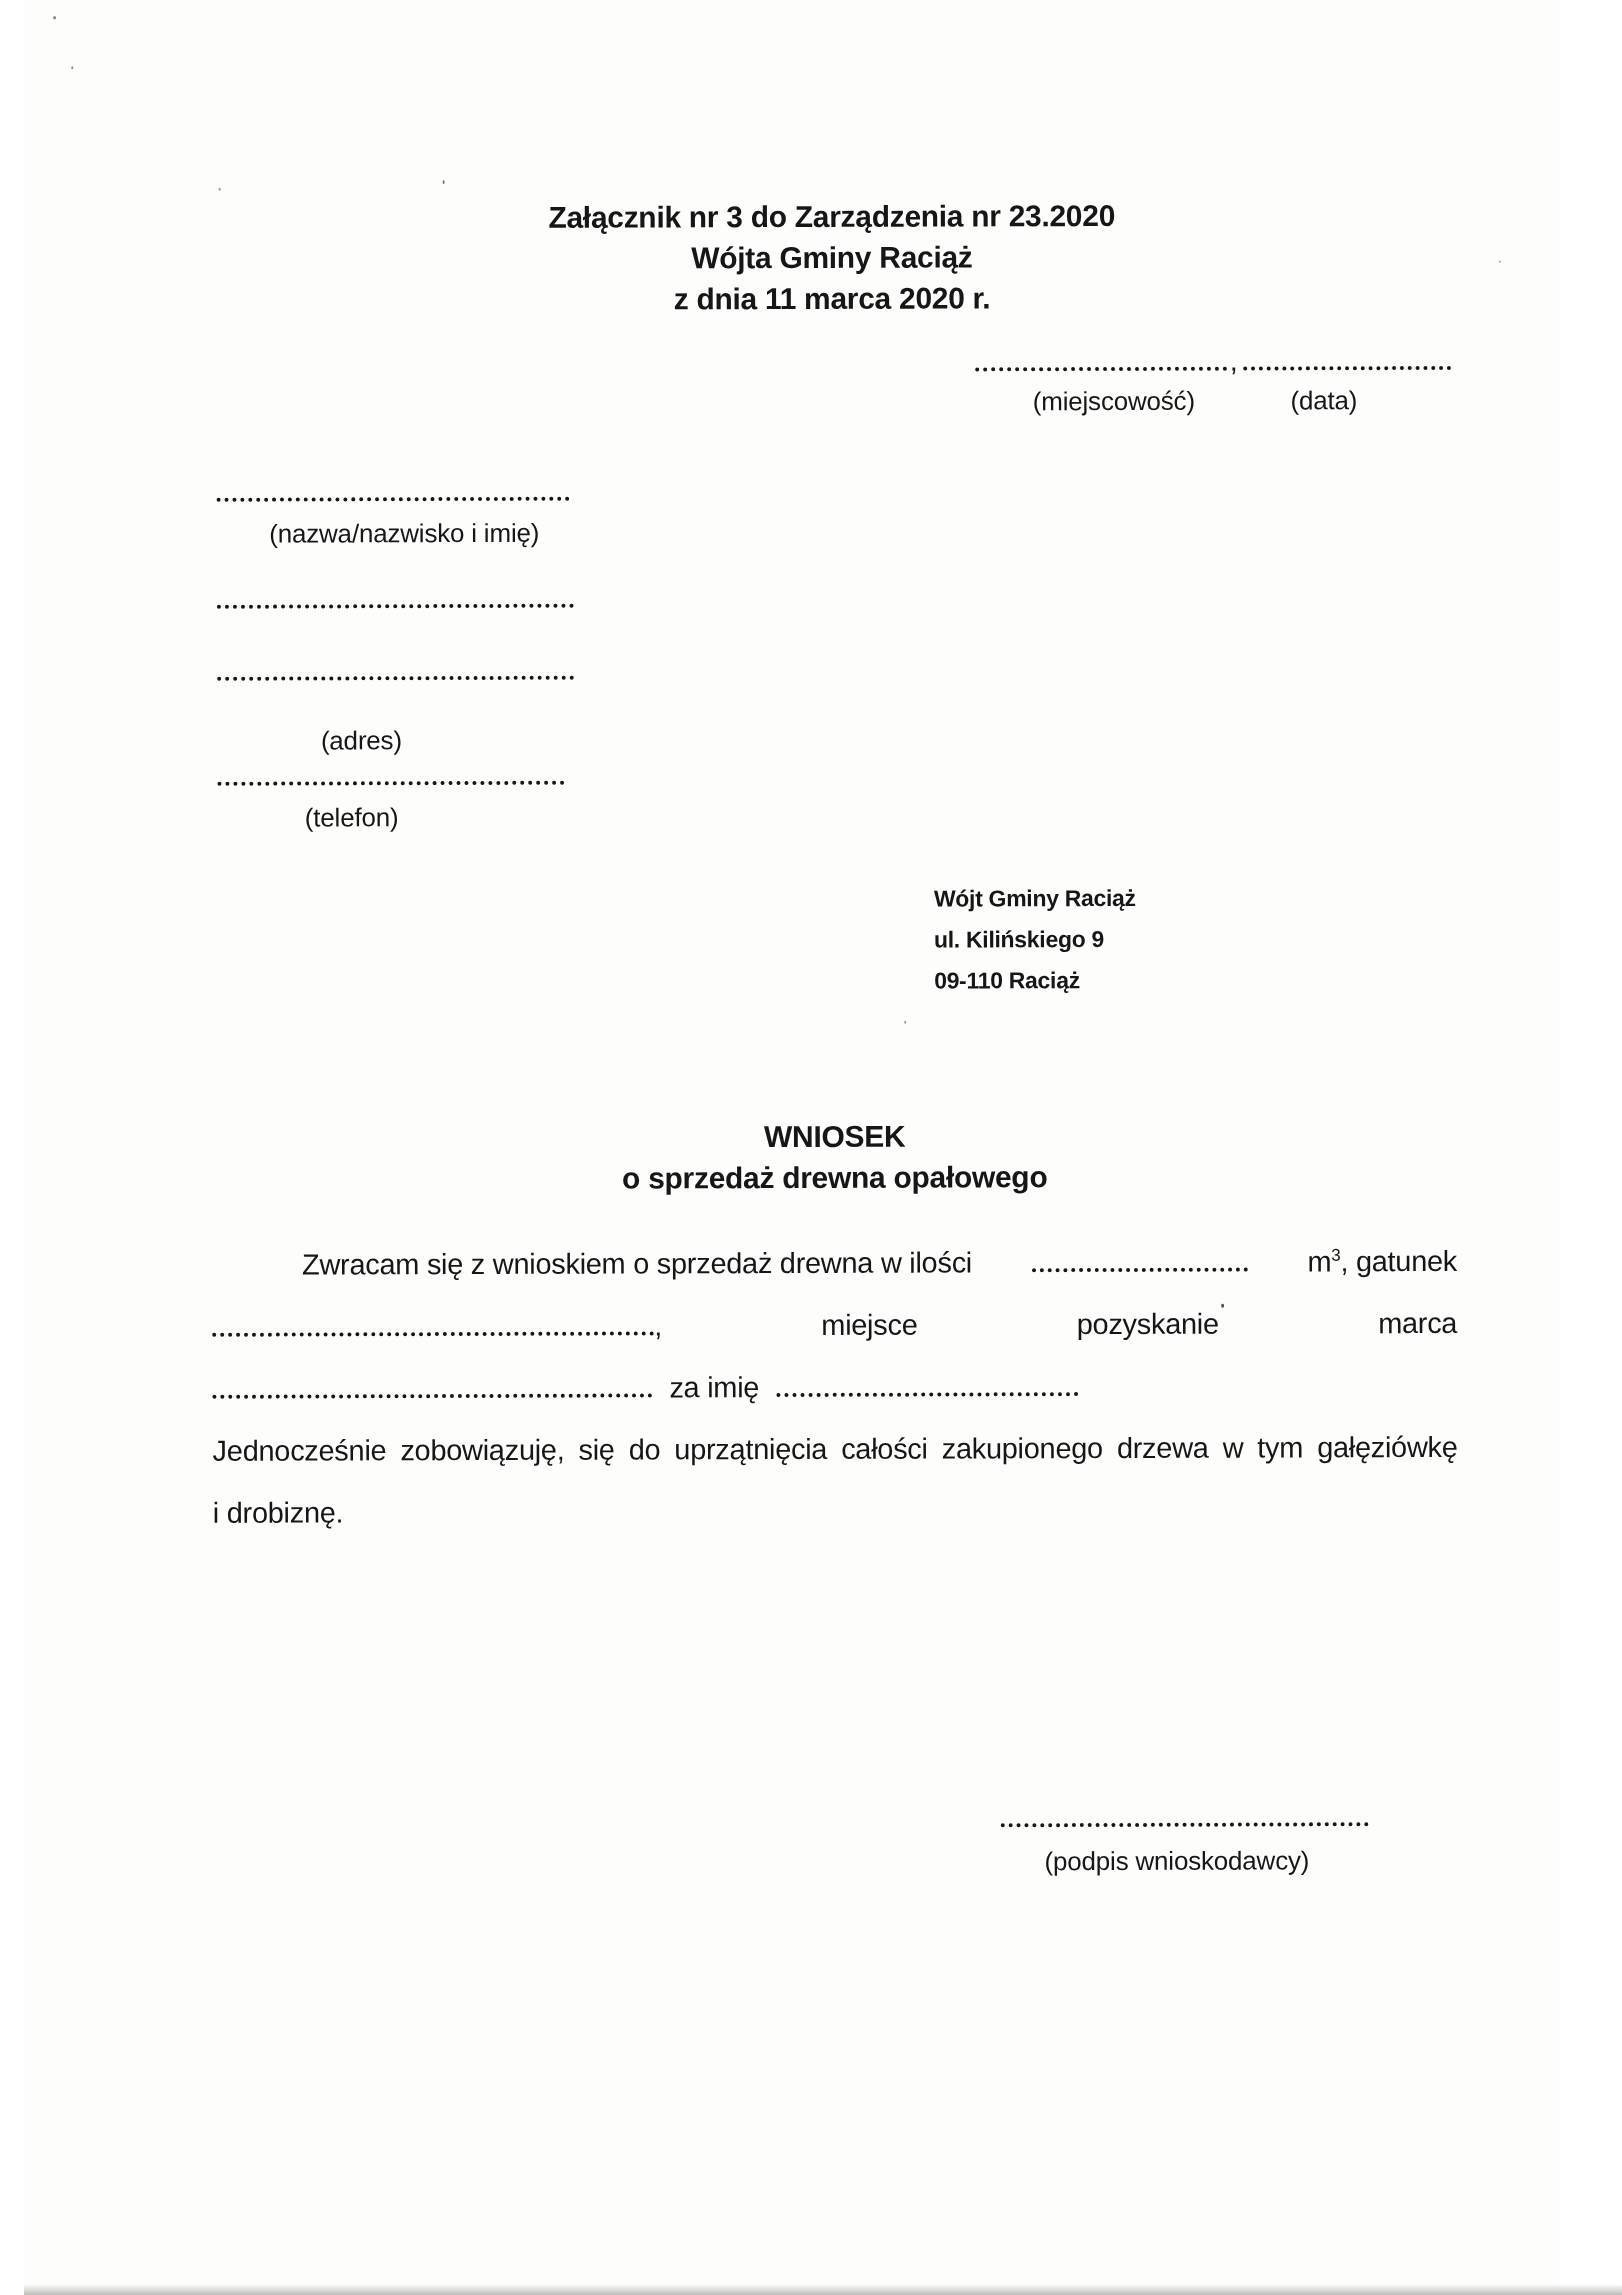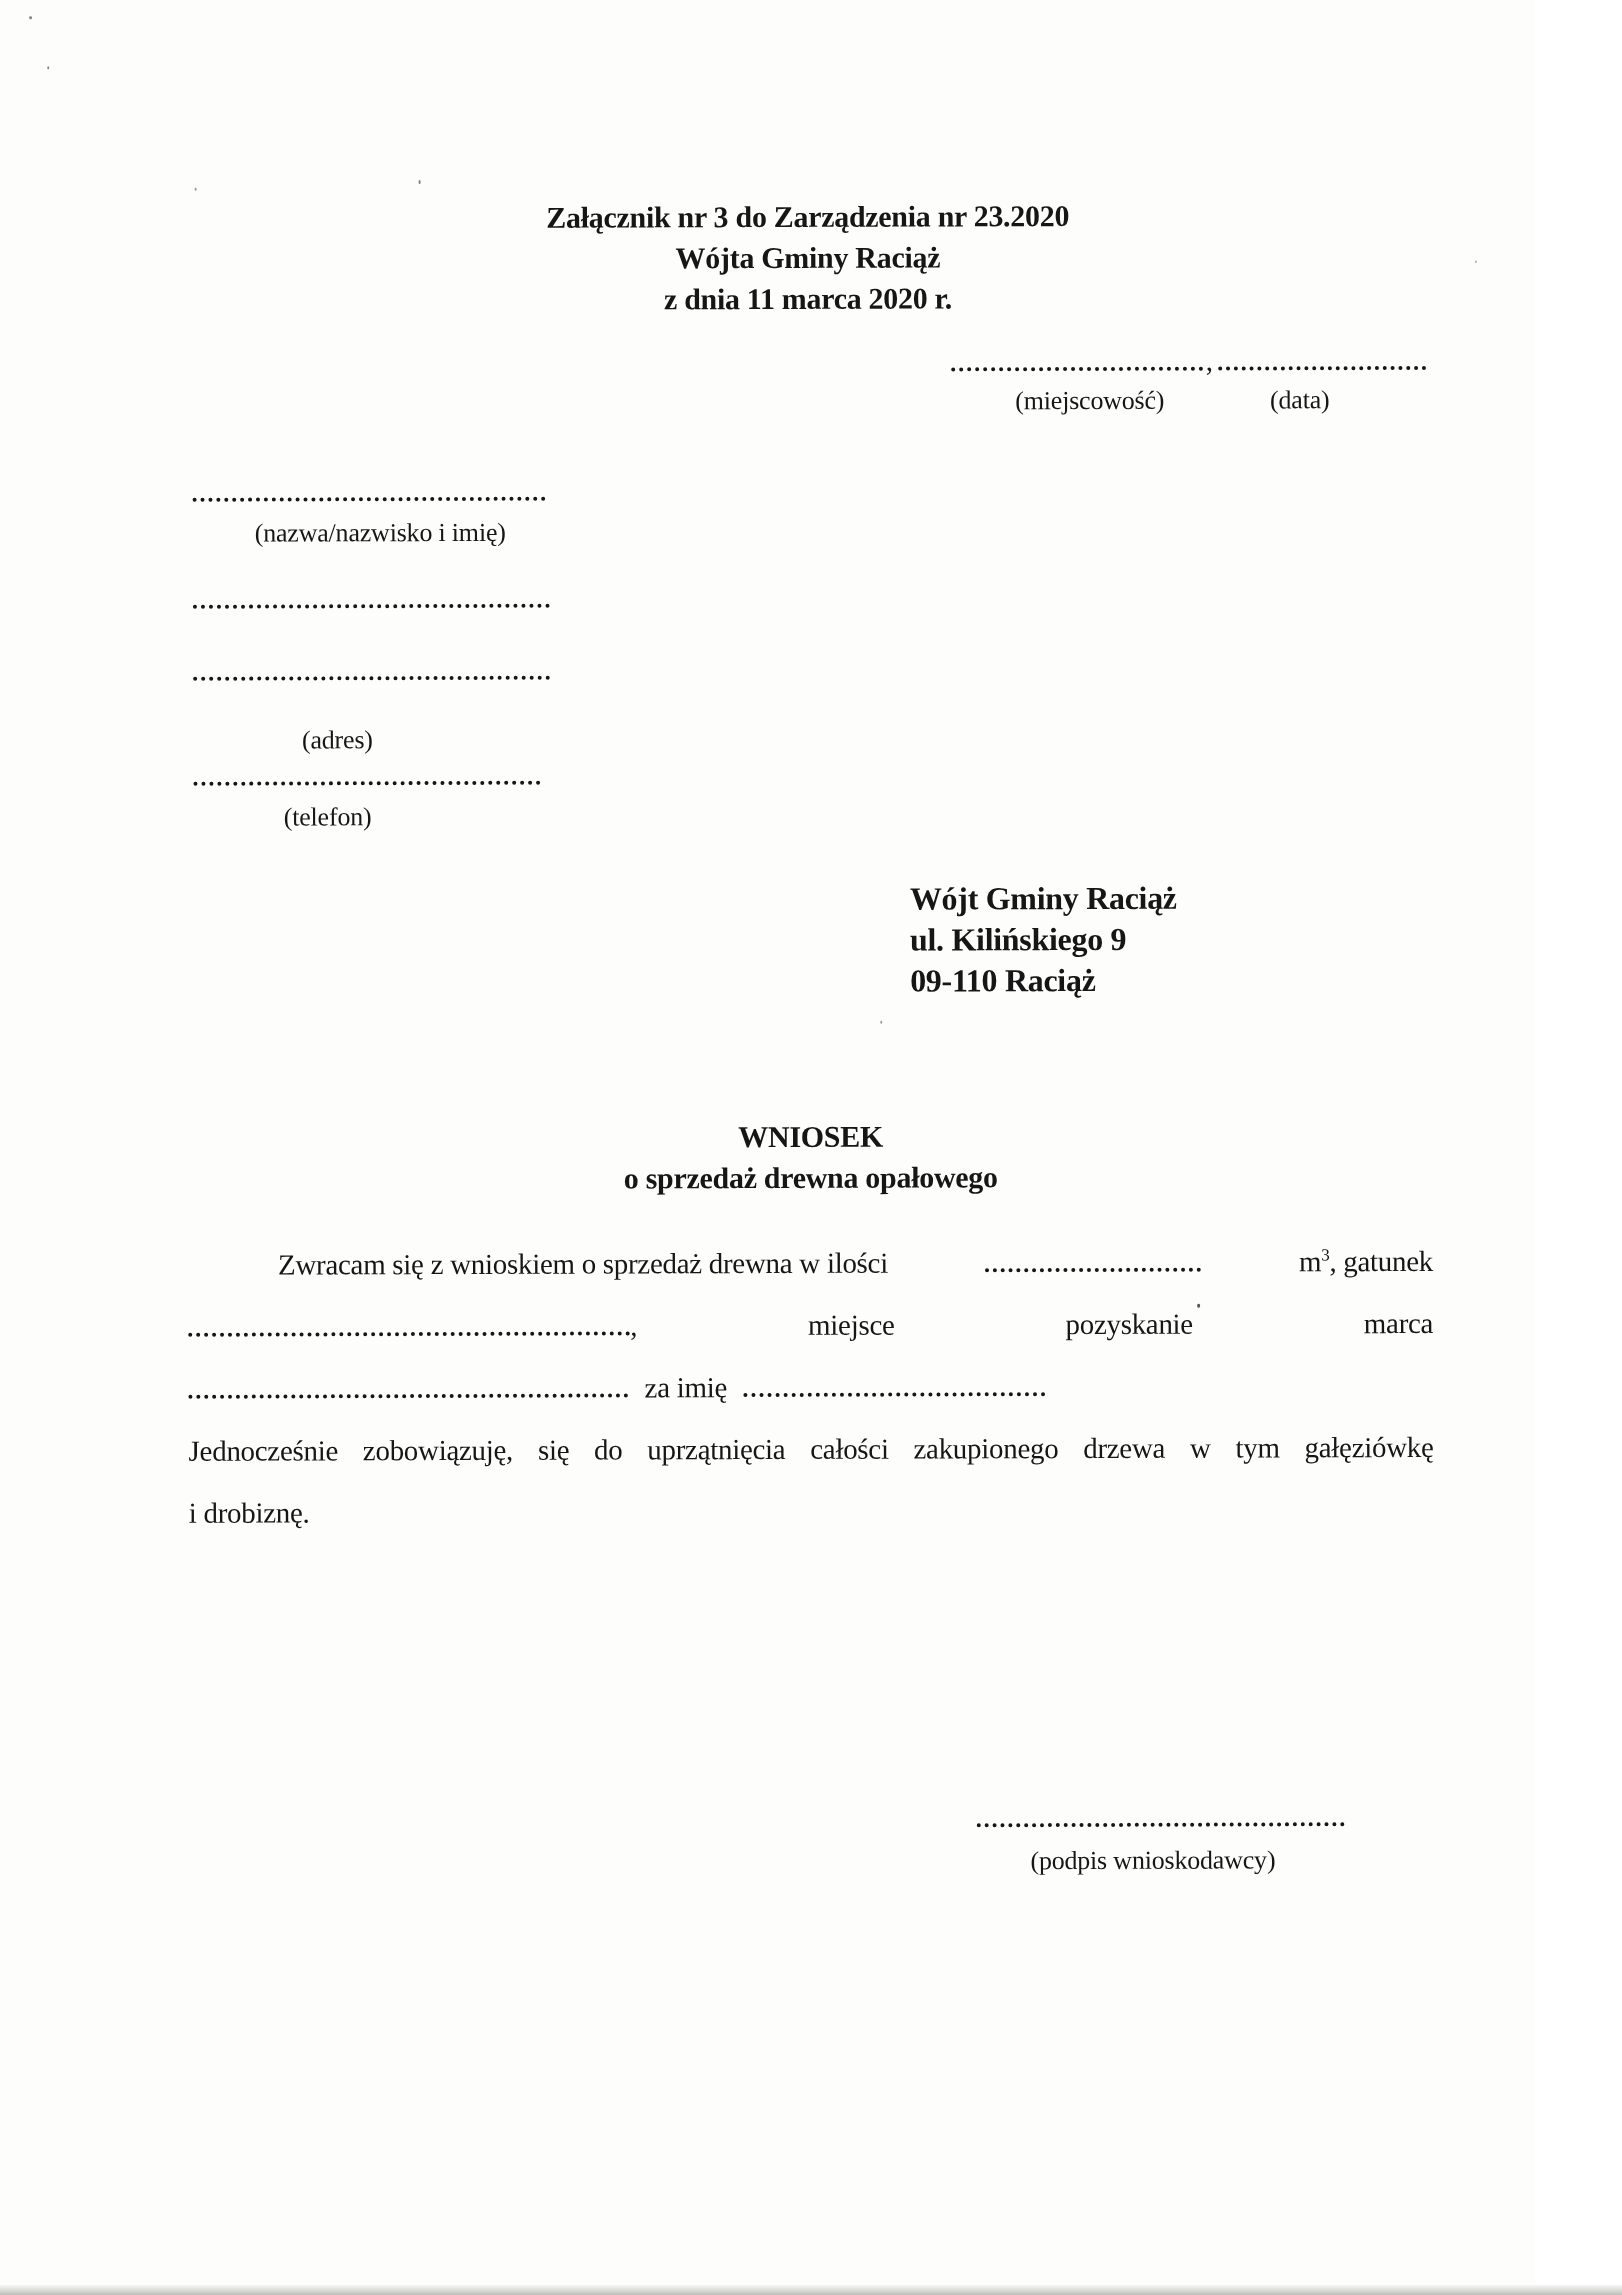--- a/index.html
+++ b/index.html
@@ -3,31 +3,31 @@
 <meta charset="utf-8">
 <style>
   :root{
     --ink:#161616;
     --paper:#fdfdfc;
   }
   html,body{margin:0;padding:0;}
   body{width:1622px;height:2295px;background:#ffffff;overflow:hidden;}
   .page{
     position:relative;width:1535px;height:2295px;background:var(--paper);
-    font-family:Liberation Serif, serif;color:var(--ink);
+    font-family:Liberation Sans, sans-serif;color:var(--ink);margin-left:24px;
   }
   .content{position:absolute;inset:0;transform:rotate(-0.18deg);transform-origin:50% 55%;}
   
   .hline{position:absolute;height:0;border-top:4.6px dotted var(--ink);}
   .idots{display:inline-block;height:2.6px;border-bottom:4.6px dotted var(--ink);}
   
   .center-block{position:absolute;left:0;width:1622px;text-align:center;}
   .hdr{top:196px;font-size:30px;line-height:41px;font-weight:bold;letter-spacing:-0.3px;}
   .ttl{top:1116px;font-size:30px;line-height:41px;font-weight:bold;letter-spacing:-0.3px;}
-  .addressee{position:absolute;left:911px;top:879px;font-size:32px;line-height:41px;font-weight:bold;letter-spacing:-0.3px;}
+  .addressee{position:absolute;left:911px;top:879px;font-size:23px;line-height:41px;font-weight:bold;letter-spacing:-0.3px;}
   .flabel{position:absolute;font-size:26px;text-align:center;letter-spacing:-0.2px;}
   .pd-row{position:absolute;left:954px;top:346px;display:flex;align-items:baseline;font-size:29px;}
   .pd-row .sep{margin:0 5.2px 0 2.6px;}
   .bodytext{position:absolute;left:188px;top:1232px;width:1245px;font-size:29px;line-height:62px;letter-spacing:-0.3px;}
   .bline{height:62px;}
   .bflex{display:flex;align-items:baseline;justify-content:space-between;}
   .bjust{text-align:justify;text-align-last:justify;}
   .indent1{padding-left:90px;}
   sup{font-size:17px;line-height:0;vertical-align:super;}
   .speck{position:absolute;background:#8a8a8a;border-radius:50%;}

